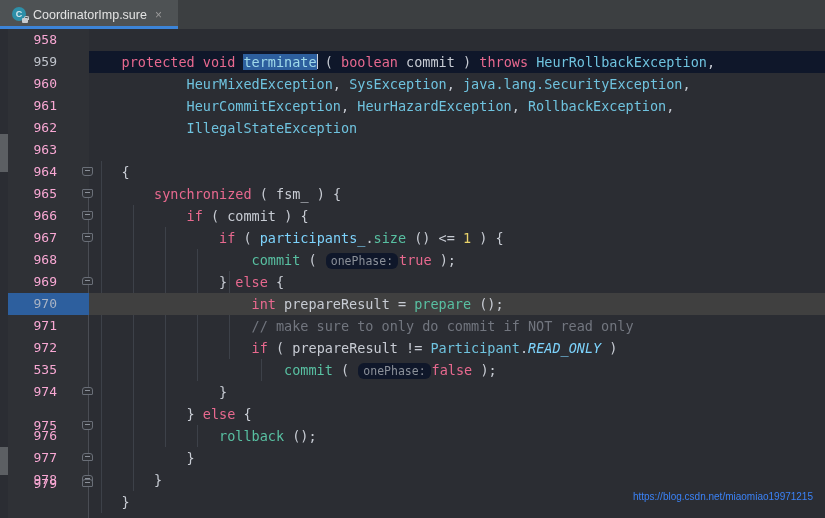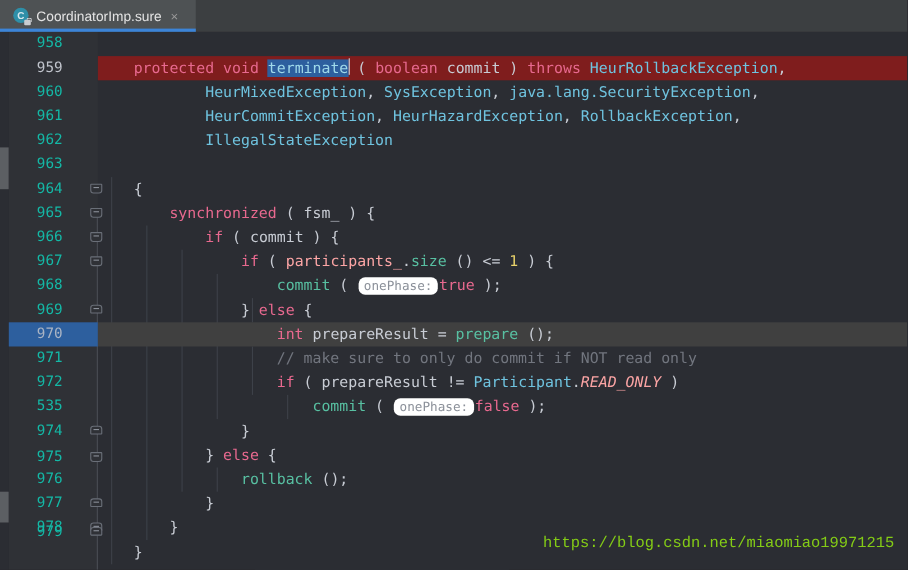--- a/index.html
+++ b/index.html
@@ -124,21 +124,21 @@
     position: absolute;
     left: 0;
     width: 81px;
     height: 22px;
     font-size: 13px;
     line-height: 22px;
   }
   .gutter-num {
     position: absolute;
     right: 32px;
-    color: #14b8a6;
+    color: #f9a8d4;
     font-family: "DejaVu Sans Mono", monospace;
   }
   .gutter-num.current { color: #c0c4cc; }
   .gutter-line.selected { background: #2d5f9e; }
   .gutter-line.selected .gutter-num { color: #aab4c4; }
 
   
   .fold-rail {
     position: absolute;
     left: 80px; top: 160px;
@@ -182,74 +182,74 @@
   }
   .line {
     position: relative;
     height: 22px;
     line-height: 22px;
     white-space: pre;
     font-size: 13.5px;
     font-family: "DejaVu Sans Mono", monospace;
     color: #c8ccd4;
   }
-  .line.caret-line { background: #7f1d1d; }
+  .line.caret-line { background: #0f172a; }
   .line.selected-line { background: #404040; }
   .line .txt { position: relative; z-index: 2; padding-left: 0; display: inline-block; }
 
   
   .indent-guides {
     position: absolute;
     left: 89px; top: 0;
     right: 0; height: 100%;
     pointer-events: none;
     z-index: 0;
   }
   .iguide {
     position: absolute;
     width: 1px;
     background: #3d4149;
   }
   .kw2  { color: #e8698f; }
   .cls  { color: #6fc3df; }
   .mth  { color: #58c0a2; }
-  .fld  { color: #fca5a5; }
+  .fld  { color: #7dd3fc; }
   .num  { color: #e8d26a; }
   .cmt  { color: #72767f; }
   .ital { font-style: italic; }
   .plain{ color: #c8ccd4; }
   .sel  { background: #2d5f9e; color: #9fd9ea; }
 
   .caret {
     display: inline-block;
     width: 1px;
     height: 15px;
     background: #d0d4da;
     vertical-align: -2px;
     margin: 0 -1px 0 0;
   }
 
   
   .hint {
-    background: #ffffff;
+    background: #0f172a;
     color: #8b9099;
     border-radius: 6px;
     padding: 1px 5px;
     font-size: 11.5px;
     margin: 0 1px;
   }
 
   
   .watermark {
     position: absolute;
     right: 12px;
     bottom: 16px;
-    color: #84cc16;
-    font-size: 14px;
-    font-family: Liberation Mono, monospace;
+    color: #3b82f6;
+    font-size: 10px;
+    font-family: Liberation Sans, sans-serif;
     z-index: 5;
     white-space: nowrap;
   }
 </style>
 </head>
 <body>
 
 <div class="tabbar">
   <div class="tab">
     <span class="tab-icon">
@@ -339,21 +339,21 @@
     <div class="gutter-line" style="top:330px;">
       <span class="gutter-num">535</span>
     </div>
     <div class="gutter-line" style="top:352px;">
       <span class="gutter-num">974</span>
       <span class="fold-mark end">
           <span class="box"></span>
           <span class="bar"></span>
         </span>
     </div>
-    <div class="gutter-line" style="top:376px;">
+    <div class="gutter-line" style="top:386px;">
       <span class="gutter-num">975</span>
       <span class="fold-mark open">
           <span class="box"></span>
           <span class="bar"></span>
         </span>
     </div>
     <div class="gutter-line" style="top:396px;">
       <span class="gutter-num">976</span>
     </div>
     <div class="gutter-line" style="top:418px;">

